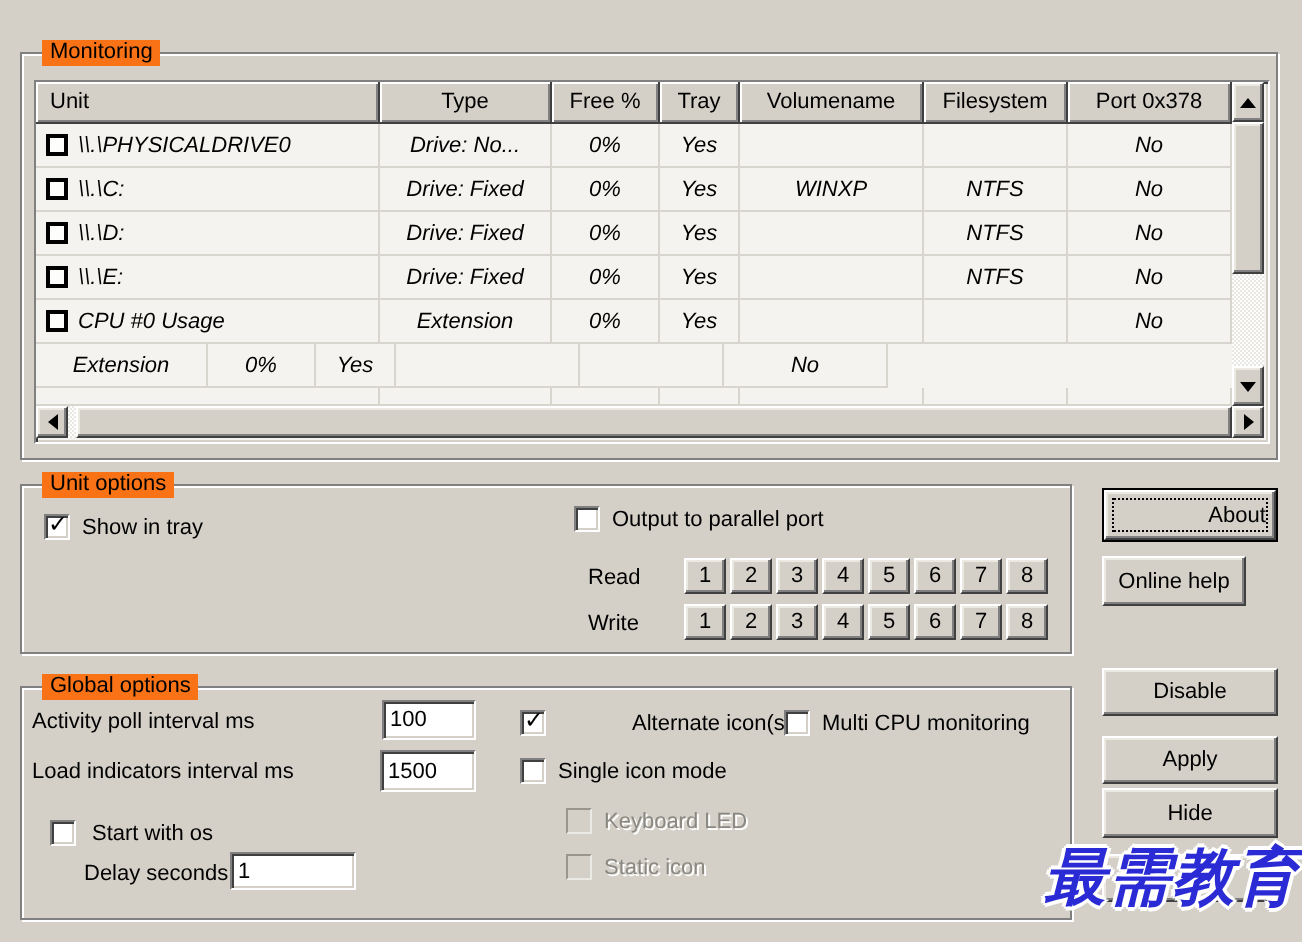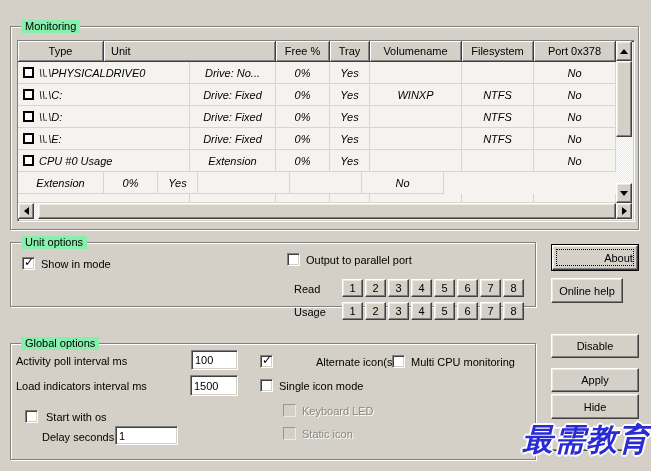--- a/index.html
+++ b/index.html
@@ -24,21 +24,21 @@
     border-color:#808080 #ffffff #ffffff #808080;
     box-shadow: inset 1px 1px 0 #404040, inset -1px -1px 0 #d4d0c8;
   }
   .groupbox {
     position:absolute;
     border:1px solid #808080;
     box-shadow: inset 1px 1px 0 #ffffff, 1px 1px 0 #ffffff;
   }
   .gb-label {
     position:absolute; top:-7px; left:10px;
-    background:#86efac; padding:0 4px;
+    background:#f97316; padding:0 4px;
     font-size:11px; line-height:13px; white-space:nowrap;
   }
   .lbl { position:absolute; font-size:11px; line-height:13px; white-space:nowrap; }
   .lbl.disabled { color:#8a8880; text-shadow:1px 1px 0 #fff; }
   .cb {
     position:absolute; width:13px; height:13px; background:#ffffff;
     border:1px solid; border-color:#808080 #ffffff #ffffff #808080;
     box-shadow: inset 1px 1px 0 #404040, inset -1px -1px 0 #d4d0c8;
   }
   .cb.checked::after {
@@ -123,22 +123,22 @@
 <body>
 
 <div class="groupbox" style="left:10px; top:26px; width:629px; height:204px;">
   <span class="gb-label">Monitoring</span>
 </div>
 
 <div id="table" class="sunken2">
   <div class="tbl-inner">
 
     <div class="hdr">
+      <div class="hdr-cell unit c0">Unit</div>
       <div class="hdr-cell c1">Type</div>
-      <div class="hdr-cell unit c0">Unit</div>
       <div class="hdr-cell c2">Free %</div>
       <div class="hdr-cell c3">Tray</div>
       <div class="hdr-cell c4">Volumename</div>
       <div class="hdr-cell c5">Filesystem</div>
       <div class="hdr-cell c6">Port 0x378</div>
     </div>
 
     <div class="row">
       <div class="cell unit c0">
           <span class="row-cb"></span>
@@ -234,43 +234,43 @@
           <span class="tri-left"></span>
         </div>
       <div class="raised" style="position:absolute; left:20px; top:0; width:578px; height:16px;"></div>
       <div class="sb-btn raised" style="left:598px; top:0; width:16px; height:16px;">
           <span class="tri-right"></span>
         </div>
     </div>
   </div>
 </div>
 
-<div class="groupbox" style="left:10px; top:242px; width:526px; height:65px;">
+<div class="groupbox" style="left:10px; top:242px; width:526px; height:85px;">
   <span class="gb-label">Unit options</span>
 </div>
 
 <span class="cb checked" style="left:22px; top:257px;"></span>
-<span class="lbl" style="left:41px; top:258px;">Show in mode</span>
+<span class="lbl" style="left:41px; top:258px;">Show in tray</span>
 
 <span class="cb" style="left:287px; top:253px;"></span>
 <span class="lbl" style="left:306px; top:254px;">Output to parallel port</span>
 
 <span class="lbl" style="left:294px; top:283px;">Read</span>
 <div class="port-row" style="left:342px; top:279px;">
   <div class="port-btn">1</div>
   <div class="port-btn">2</div>
   <div class="port-btn">3</div>
   <div class="port-btn">4</div>
   <div class="port-btn">5</div>
   <div class="port-btn">6</div>
   <div class="port-btn">7</div>
   <div class="port-btn">8</div>
 </div>
 
-<span class="lbl" style="left:294px; top:306px;">Usage</span>
+<span class="lbl" style="left:294px; top:306px;">Write</span>
 <div class="port-row" style="left:342px; top:302px;">
   <div class="port-btn">1</div>
   <div class="port-btn">2</div>
   <div class="port-btn">3</div>
   <div class="port-btn">4</div>
   <div class="port-btn">5</div>
   <div class="port-btn">6</div>
   <div class="port-btn">7</div>
   <div class="port-btn">8</div>
 </div>

